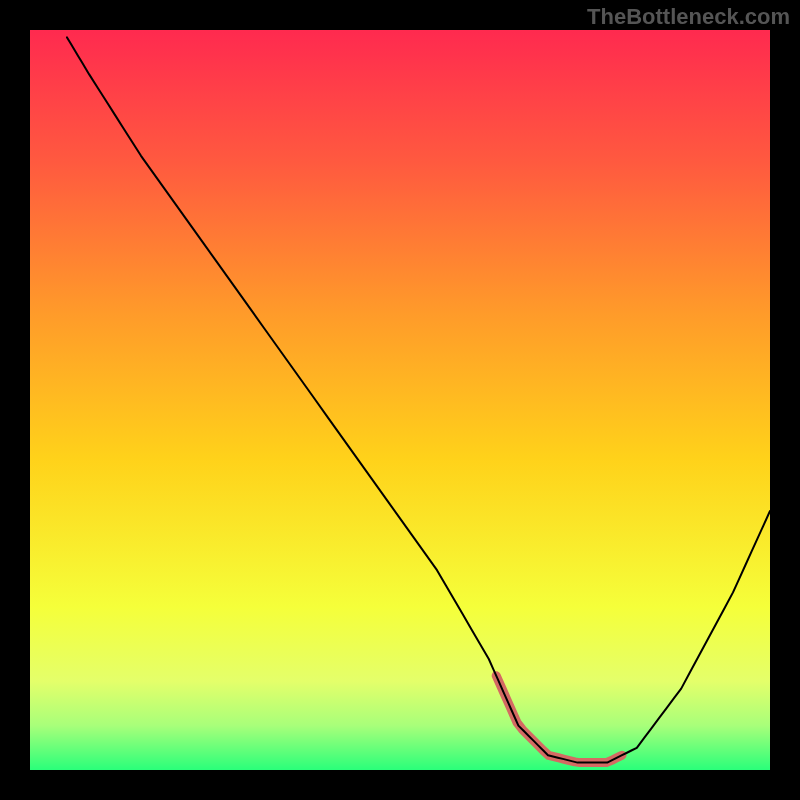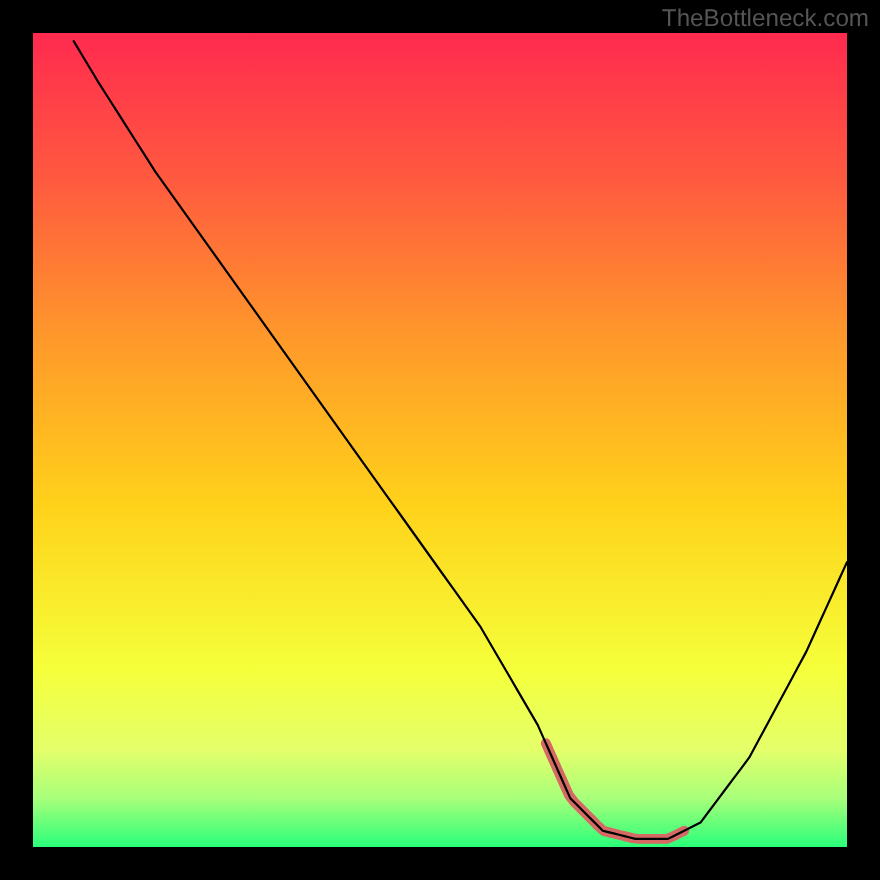--- a/index.html
+++ b/index.html
@@ -15,21 +15,21 @@
     width: 800px;
     height: 800px;
   }
   .watermark {
     position: absolute;
     top: 4px;
     right: 10px;
     color: #555;
     font-family: Arial, Helvetica, sans-serif;
     font-size: 22px;
-    font-weight: 400;
+    font-weight: 700;
     z-index: 10;
   }
   svg {
     display: block;
   }
 </style>
 </head>
 <body>
 
 <div class="chart-container">

